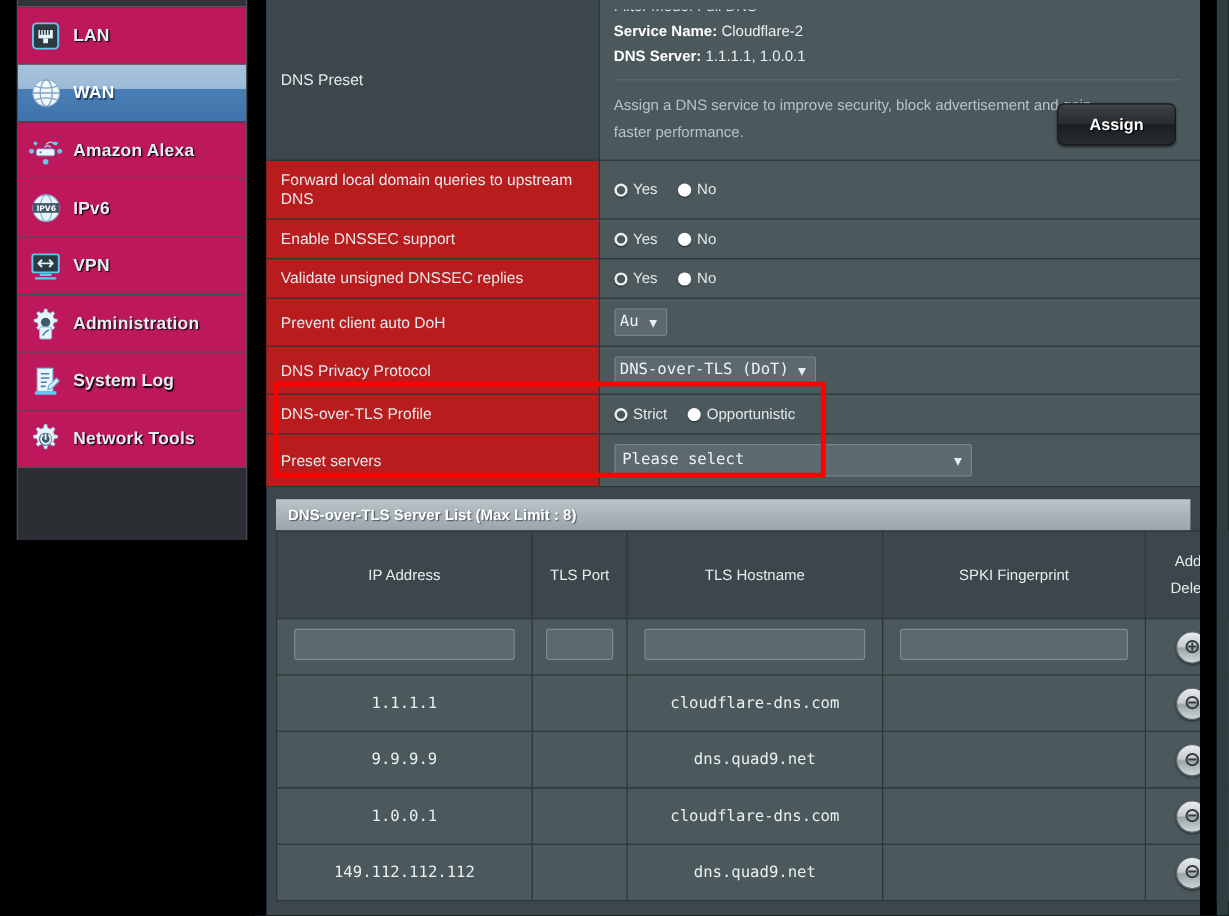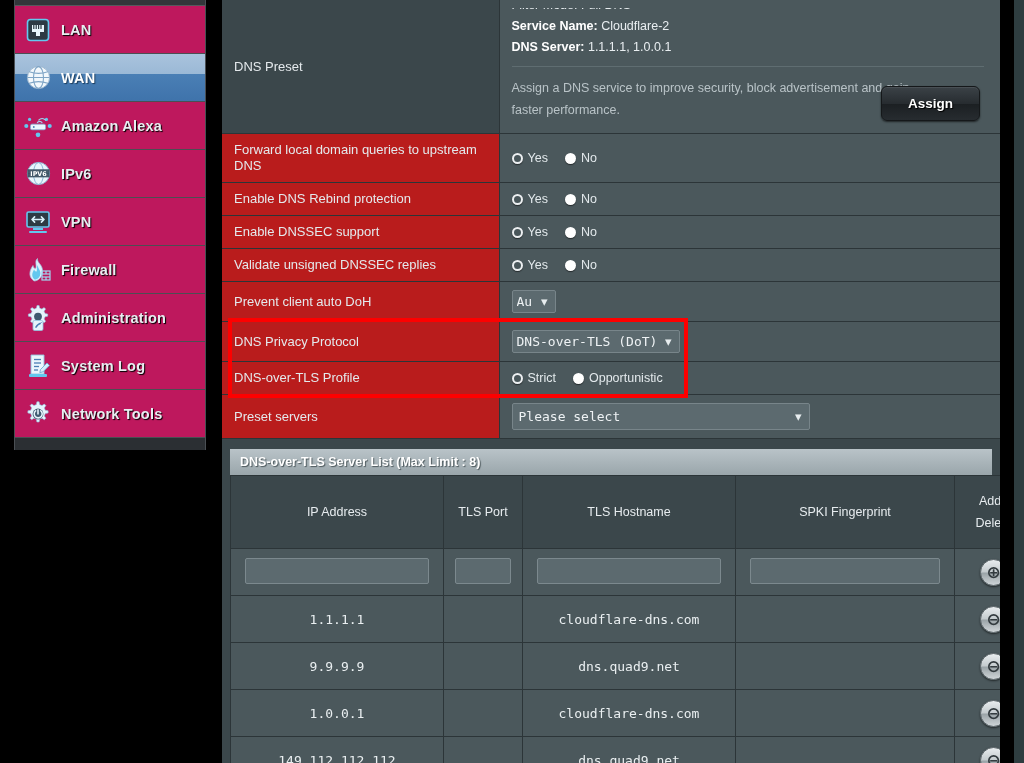--- a/index.html
+++ b/index.html
@@ -270,36 +270,20 @@
         <svg width="28" height="26" viewBox="0 0 28 26">
           <rect x="3" y="3" width="22" height="15" rx="1.6" fill="#2d3a44" stroke="#63c8ef" stroke-width="1.6"></rect>
           <path d="M8 10.5 h12 M8 10.5 l2.6-2.6 M8 10.5 l2.6 2.6 M20 10.5 l-2.6-2.6 M20 10.5 l-2.6 2.6" stroke="#d9f1fb" stroke-width="1.6" fill="none" stroke-linecap="round"></path>
           <rect x="9" y="19" width="10" height="2" fill="#63c8ef"></rect>
           <rect x="5" y="22" width="18" height="2" rx="1" fill="#63c8ef"></rect>
         </svg>
       </span>
       <span class="menu-label">VPN</span>
     </div>
 
-    <div class="menu-item">
-      <span class="menu-icon">
-        <svg width="28" height="26" viewBox="0 0 28 26">
-          <path d="M10 24 C3 19 6.5 12 9 8.5 C9.4 11 11 12 12 11 C12.6 7 10.6 4 13.5 1.5
-                   C13 6 18.5 7.5 18.5 13.5 C18.5 20 14.5 24 10 24 Z" fill="#dff1fb" stroke="#9cc9e2" stroke-width=".7"></path>
-          <path d="M10.5 22.5 C6.8 19.6 8.4 15 10.2 12.6 C10.6 14.4 12 15 12.8 14.2
-                   C13.2 11.6 12.4 10 14 8 C13.6 11.6 16.4 12.6 16.4 16 C16.4 20 13.6 22.6 10.5 22.5 Z" fill="#63c8ef"></path>
-          <rect x="18" y="14" width="8" height="9" fill="none" stroke="#9fd9f2" stroke-width="1.2"></rect>
-          <line x1="18" y1="17" x2="26" y2="17" stroke="#9fd9f2" stroke-width="1.2"></line>
-          <line x1="18" y1="20" x2="26" y2="20" stroke="#9fd9f2" stroke-width="1.2"></line>
-          <line x1="22" y1="14" x2="22" y2="17" stroke="#9fd9f2" stroke-width="1.2"></line>
-          <line x1="22" y1="20" x2="22" y2="23" stroke="#9fd9f2" stroke-width="1.2"></line>
-        </svg>
-      </span>
-      <span class="menu-label">Firewall</span>
-    </div>
 
     <div class="menu-item">
       <span class="menu-icon">
         <svg width="28" height="28" viewBox="0 0 28 28">
           <g fill="#e6f4fc" stroke="#8fc4e0" stroke-width=".6">
             <path d="M13 1.5 l2.1 0 .5 2.6 2.3 1 2.2-1.5 1.5 1.5 -1.5 2.2 1 2.3 2.6 .5 0 2.1
                      -2.6 .5 -1 2.3 1.5 2.2 -1.5 1.5 -2.2-1.5 -2.3 1 -.5 2.6 -2.1 0 -.5-2.6
                      -2.3-1 -2.2 1.5 -1.5-1.5 1.5-2.2 -1-2.3 -2.6-.5 0-2.1 2.6-.5 1-2.3
                      -1.5-2.2 1.5-1.5 2.2 1.5 2.3-1 z"></path>
           </g>
@@ -385,35 +369,20 @@
               <span class="radio-text">Yes</span>
             </label>
             <label class="radio">
               <span class="dot"></span>
               <span class="radio-text">No</span>
             </label>
           </div>
         </td>
       </tr>
 
-      <tr>
-        <td class="lbl">Enable DNS Rebind protection</td>
-        <td class="val">
-          <div class="radio-group">
-            <label class="radio">
-              <span class="dot ring"></span>
-              <span class="radio-text">Yes</span>
-            </label>
-            <label class="radio">
-              <span class="dot"></span>
-              <span class="radio-text">No</span>
-            </label>
-          </div>
-        </td>
-      </tr>
 
       <tr>
         <td class="lbl">Enable DNSSEC support</td>
         <td class="val">
           <div class="radio-group">
             <label class="radio">
               <span class="dot ring"></span>
               <span class="radio-text">Yes</span>
             </label>
             <label class="radio">

